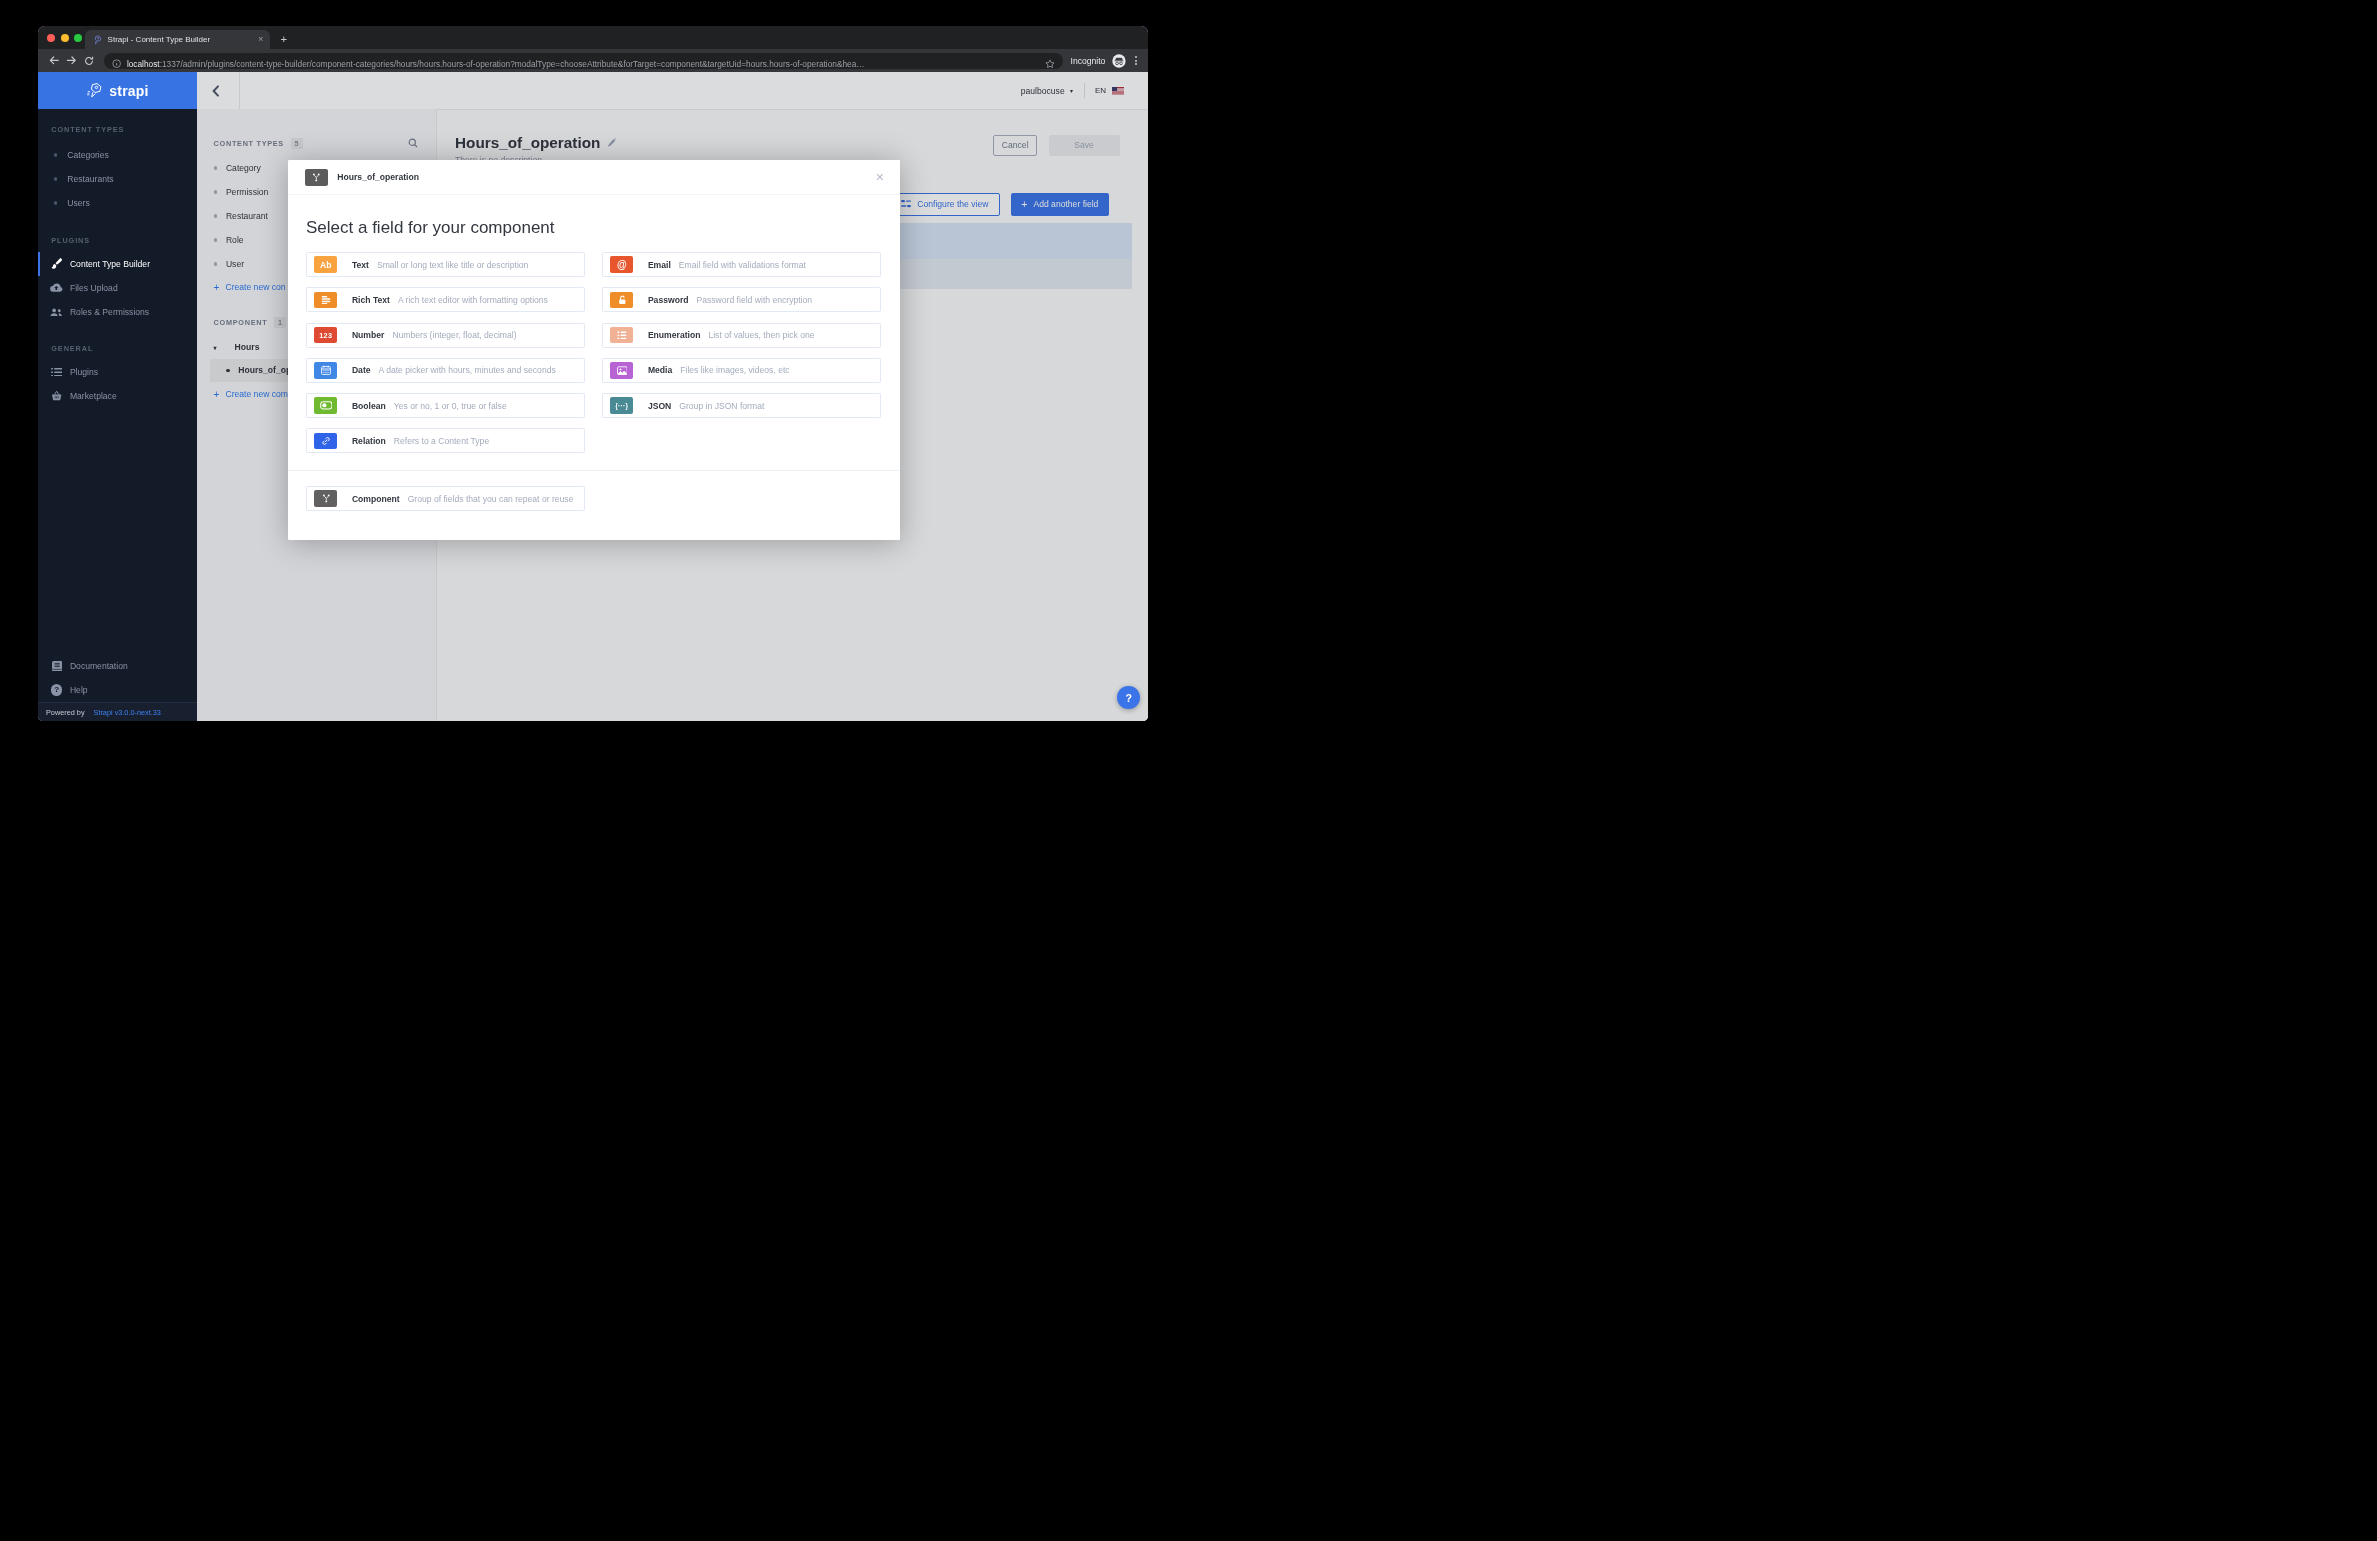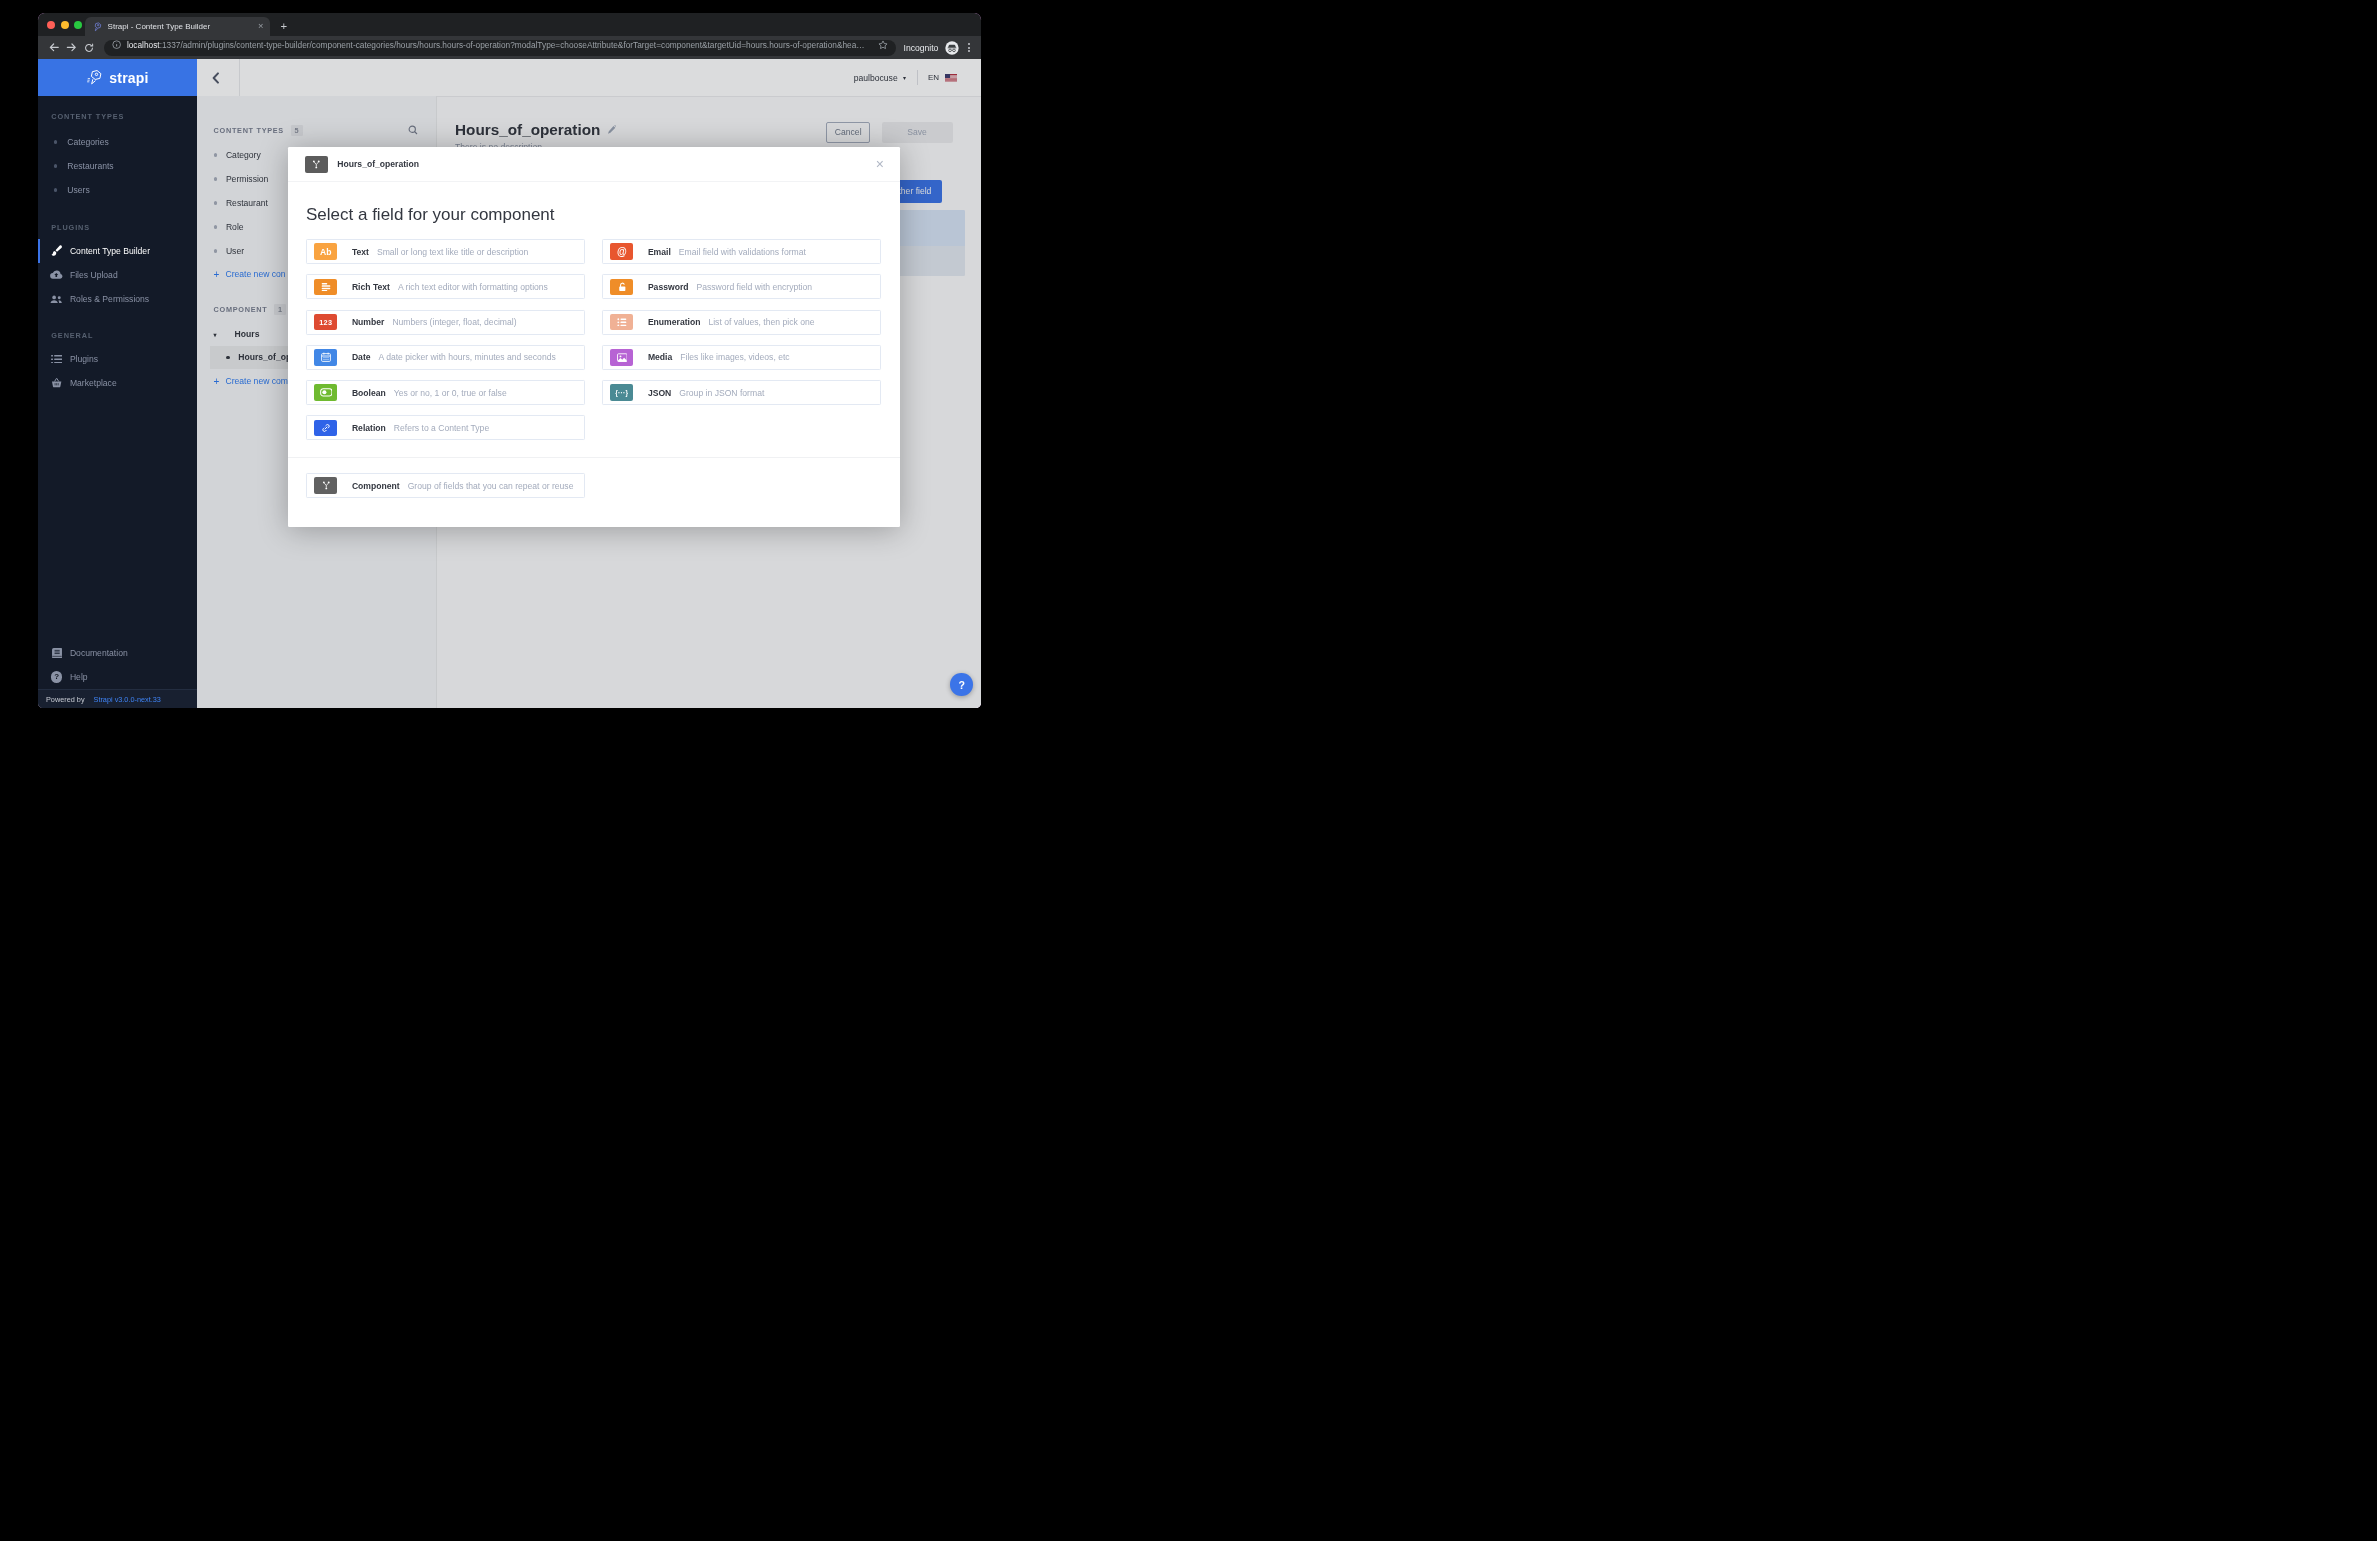--- a/index.html
+++ b/index.html
@@ -1,33 +1,33 @@
 <!DOCTYPE html>
 <html style="font-size:10.6px"><head>
 <meta charset="utf-8">
 <style>
   html,body{margin:0;padding:0;background:#000;}
   body{width:1189px;height:771px;position:relative;overflow:hidden;
        font-family:"Liberation Sans",sans-serif;-webkit-font-smoothing:antialiased;}
-  .window{position:absolute;left:38px;top:13px;width:943px;height:695px;
+  .window{position:absolute;left:38px;top:26px;width:1110px;height:695px;
           border-radius:6.6px 6.6px 5.3px 5.3px;overflow:hidden;background:#f0abfc;
           display:flex;flex-direction:column;}
   
   .tabbar{flex:0 0 23px;background:#1f2123;position:relative;display:flex;align-items:flex-end;}
   .lights{position:absolute;left:9.3px;top:8px;display:flex;gap:5.3px;}
   .light{width:8px;height:8px;border-radius:50%;}
   .light.r{background:#ff5f57}.light.y{background:#febc2e}.light.g{background:#28c840}
   .tab{margin-left:47px;width:185px;height:19px;background:#343639;border-radius:6px 6px 0 0;
        display:flex;align-items:center;padding:0 6.6px;gap:6px;box-sizing:border-box;}
   .tab-title{flex:1;font-size:8px;color:#dfe1e5;white-space:nowrap;overflow:hidden;}
   .tab-close{color:#9aa0a6;font-size:9.3px;line-height:1;cursor:pointer;}
   .newtab{color:#c6c9ce;font-size:11.3px;margin-left:10.6px;padding-bottom:4px;cursor:pointer;}
   .toolbar{flex:0 0 23px;background:#343639;display:flex;align-items:center;padding:0 6.6px 0 8px;}
   .navbtn{width:17px;height:17px;display:flex;align-items:center;justify-content:center;cursor:pointer;}
-  .urlpill{flex:1;height:16px;background:#1f2123;border-radius:8px;display:flex;align-items:flex-start;
+  .urlpill{flex:1;height:16px;background:#1f2123;border-radius:8px;display:flex;align-items:flex-end;
            padding:0 8px;margin:0 6.6px;gap:6px;overflow:hidden;}
   .url{font-size:8.3px;color:#9aa0a6;white-space:nowrap;overflow:hidden;flex:1;}
   .url .host{color:#e8eaed;}
   .incog-label{color:#e8eaed;font-size:8.6px;margin:0 6px 0 1px;}
   .menu-dots{display:flex;flex-direction:column;gap:1.7px;margin:0 4px 0 8px;cursor:pointer;}
   .menu-dots i{width:2px;height:2px;border-radius:50%;background:#c6c9ce;}
   
   .content{flex:1;display:flex;min-height:0;background:#fbfbfc;}
   .sidebar{flex:0 0 159px;background:#131a28;position:relative;color:#8a92a5;}
   .brand{height:37px;background:#3873e4;display:flex;align-items:center;justify-content:center;gap:6px;}

